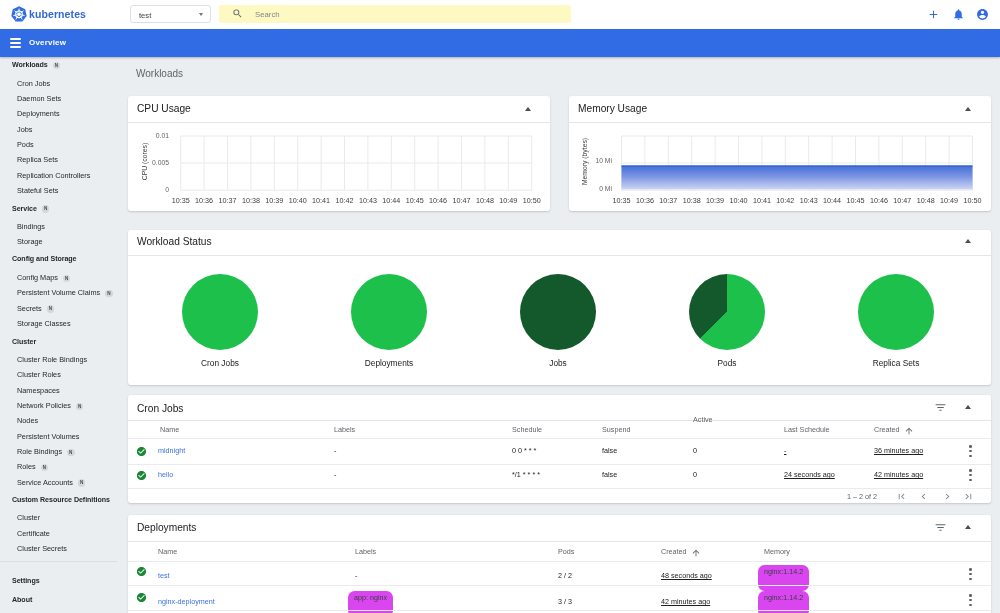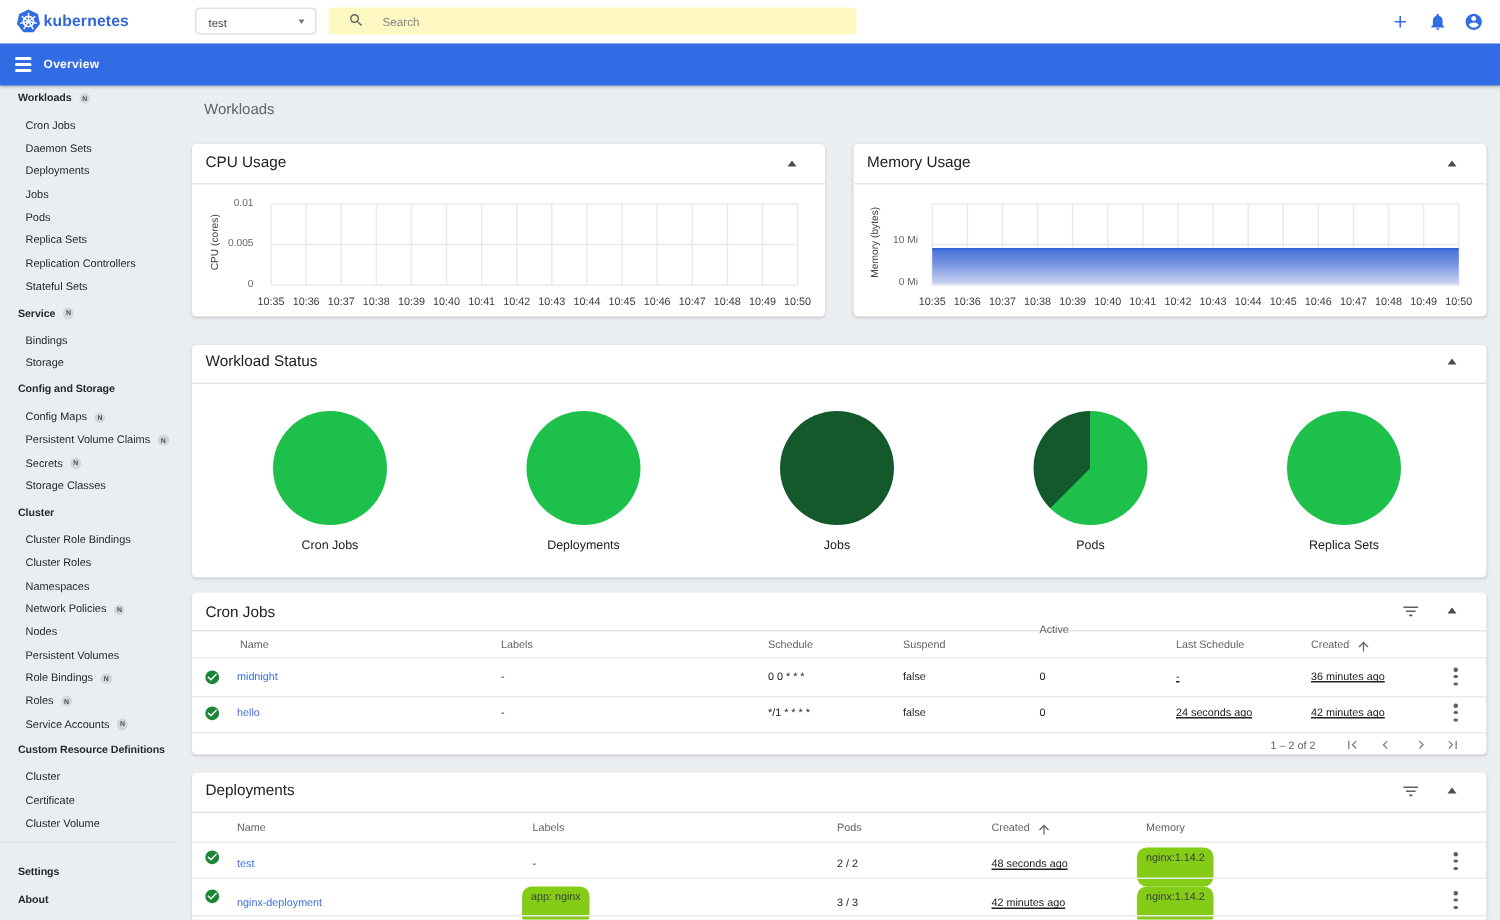--- a/index.html
+++ b/index.html
@@ -28,21 +28,21 @@
 .card { position:absolute; background:#fff; border-radius:3px; box-shadow:0 1px 2px rgba(60,64,67,0.22); }
 .cardtitle { position:absolute; left:9px; font-size:10.2px; color:#202124; line-height:13px; }
 .carddiv { position:absolute; left:0; width:100%; height:1px; background:#e3e5e8; }
 .uparrow { position:absolute; width:0; height:0; border-left:3.5px solid transparent; border-right:3.5px solid transparent; border-bottom:4px solid #4a4d51; }
 #secWorkloads { position:absolute; left:136px; top:68px; font-size:10px; color:#5f6368; }
 
 .th { position:absolute; font-size:7.2px; color:#5f6368; white-space:nowrap; line-height:10px; }
 .td { position:absolute; font-size:7.2px; color:#202124; white-space:nowrap; line-height:10px; }
 .td.link { color:#3b6fe0; }
 .td.ul { text-decoration:underline; }
-.chip { position:absolute; font-size:7.2px; color:#3c4043; background:#84cc16; border-radius:6.5px; height:26px; line-height:13px; padding:0 6px; }
+.chip { position:absolute; font-size:7.2px; color:#3c4043; background:#d946ef; border-radius:6.5px; height:26px; line-height:13px; padding:0 6px; }
 .rowdiv { position:absolute; left:0; width:100%; height:1px; background:#e9ebec; }
 .dots { position:absolute; width:3px; }
 .dots i { display:block; width:2.6px; height:2.6px; background:#5f6368; border-radius:50%; margin-bottom:2.2px; }
 
 .ylab { position:absolute; font-size:6.8px; color:#616569; text-align:right; width:30px; line-height:9px; }
 .axname { position:absolute; font-size:6.8px; color:#3c4043; transform:rotate(-90deg); transform-origin:center; white-space:nowrap; }
 .pielab { position:absolute; font-size:8.3px; color:#202124; text-align:center; }
 </style>
 </head>
 <body>
@@ -118,21 +118,21 @@
     <div class="nav" style="left:17px;top:385.5px">Namespaces</div>
     <div class="nav" style="left:17px;top:401px">Network Policies<span class="nbadge">N</span></div>
     <div class="nav" style="left:17px;top:416px">Nodes</div>
     <div class="nav" style="left:17px;top:431.5px">Persistent Volumes</div>
     <div class="nav" style="left:17px;top:447px">Role Bindings<span class="nbadge">N</span></div>
     <div class="nav" style="left:17px;top:462px">Roles<span class="nbadge">N</span></div>
     <div class="nav" style="left:17px;top:477.5px">Service Accounts<span class="nbadge">N</span></div>
     <div class="nav hdr" style="left:12px;top:495px">Custom Resource Definitions</div>
     <div class="nav" style="left:17px;top:513px">Cluster</div>
     <div class="nav" style="left:17px;top:528.5px">Certificate</div>
-    <div class="nav" style="left:17px;top:544px">Cluster Volume</div>
+    <div class="nav" style="left:17px;top:544px">Cluster Secrets</div>
     <div class="nav hdr" style="left:12px;top:576px">Settings</div>
     <div class="nav hdr" style="left:12px;top:595px">About</div>
   </div>
   <div id="navdivider"></div>
 
   <div id="secWorkloads">Workloads</div>
 
   <div class="card" id="cpucard" style="left:128px;top:96px;width:422px;height:115px">
     <div class="cardtitle" style="top:6px">CPU Usage</div>
     <div class="uparrow" style="left:397px;top:11px"></div>

